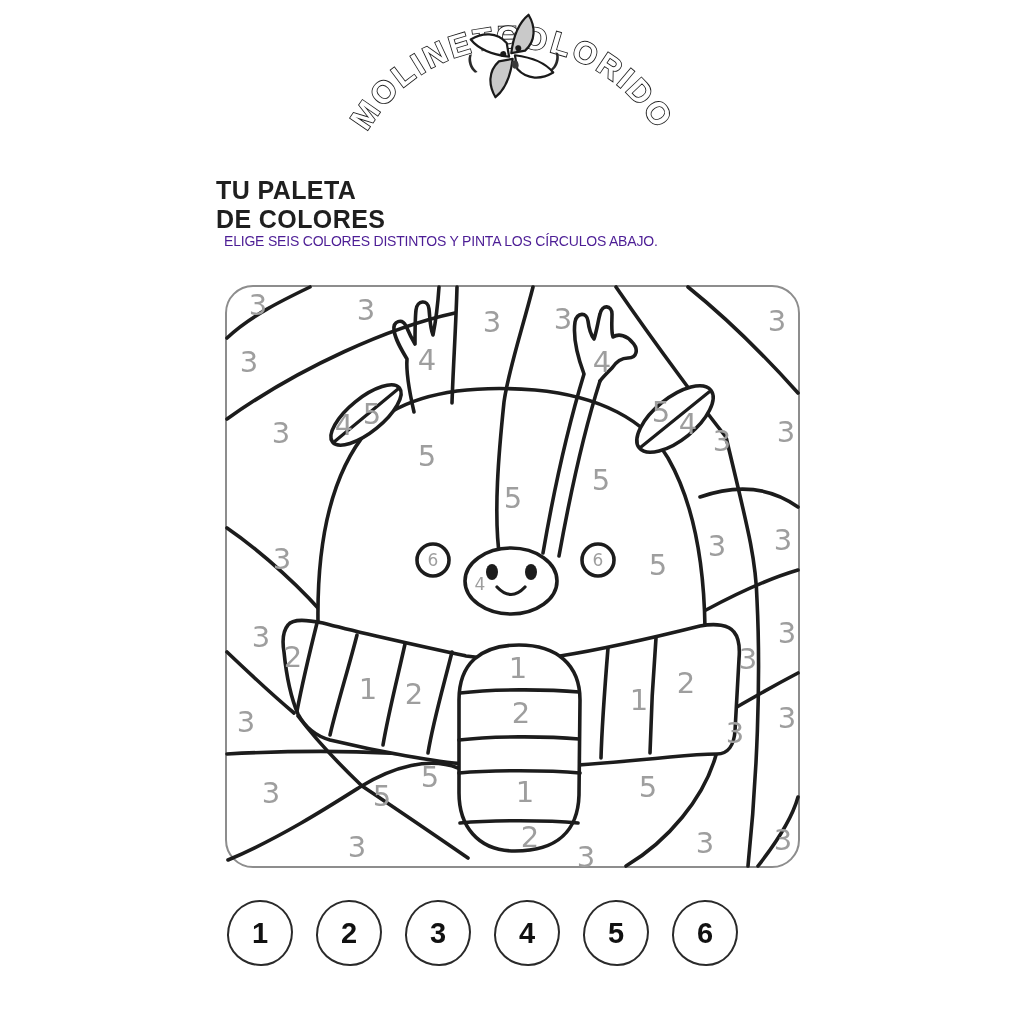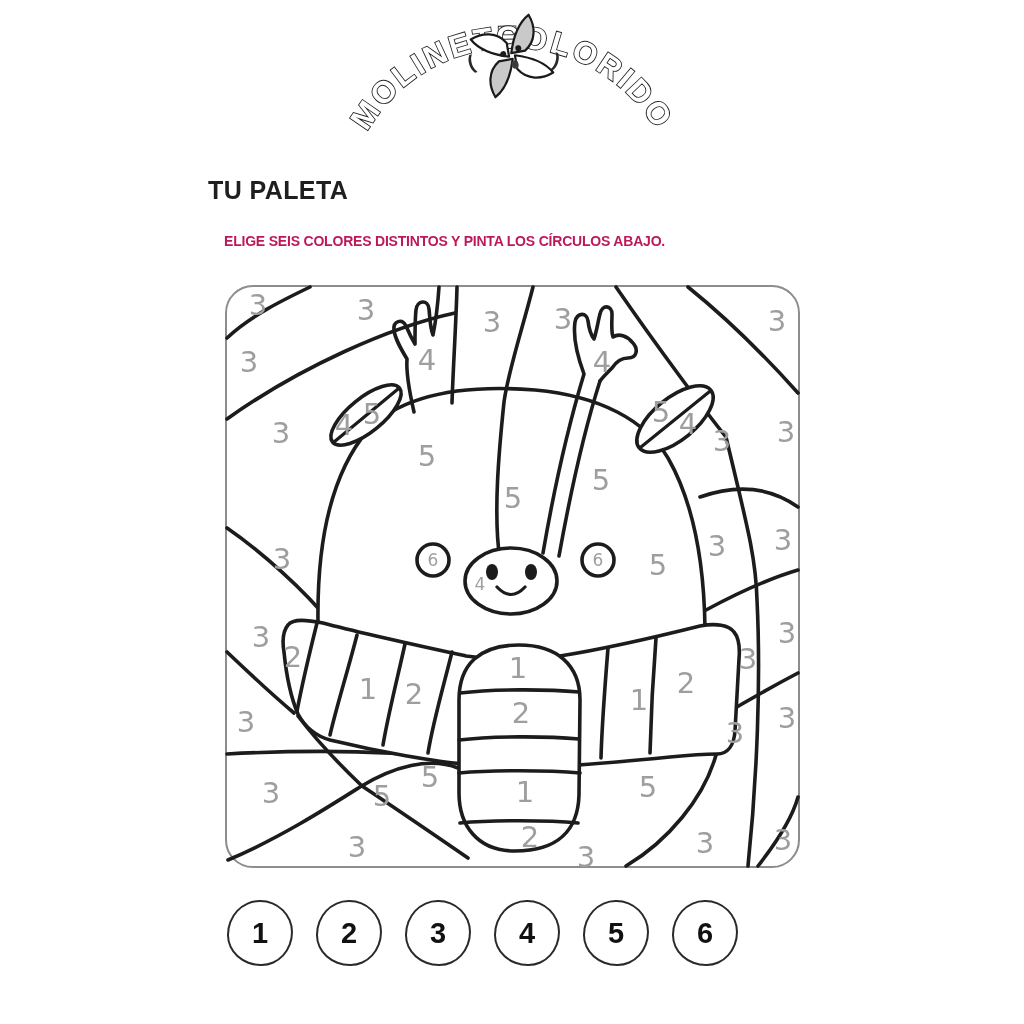--- a/index.html
+++ b/index.html
@@ -10,26 +10,26 @@
   
   .logo-svg{position:absolute;left:302px;top:4px;width:420px;height:160px;}
   .arc-word{
     font-family:"Liberation Sans",sans-serif;font-weight:700;font-size:31px;
     letter-spacing:3px;fill:#ffffff;stroke:#1a1a1a;stroke-width:1.7px;
     paint-order:stroke;
   }
   .arc-mark{font-family:"Liberation Sans",sans-serif;font-weight:700;font-size:20px;fill:#2a2a2a;}
   
   .title{
-    position:absolute;left:208px;top:176px;color:#1f1f1f;
+    position:absolute;left:216px;top:176px;color:#1f1f1f;
     font-size:25px;font-weight:800;line-height:1.16;letter-spacing:.4px;
   }
   .instructions{
-    position:absolute;left:224px;top:231px;color:#be185d;
-    font-size:14px;font-weight:700;line-height:1.55;letter-spacing:-.2px;white-space:nowrap;
+    position:absolute;left:224px;top:231px;color:#4c1d95;
+    font-size:14px;font-weight:400;line-height:1.55;letter-spacing:-.2px;white-space:nowrap;
   }
   
   .drawing-svg{position:absolute;left:0;top:0;width:1024px;height:1024px;}
   .ln{fill:none;stroke:#1c1c1c;stroke-width:3.6;stroke-linecap:round;stroke-linejoin:round;}
   .ln-thin{fill:none;stroke:#1c1c1c;stroke-width:3.2;stroke-linecap:round;}
   .whitefill{fill:#ffffff;stroke:none;}
   .wf-ln{fill:#ffffff;stroke:#1c1c1c;stroke-width:3.6;stroke-linejoin:round;}
   .frame{fill:none;stroke:#8d8d8d;stroke-width:2;}
   .rlabel{
     font-family:"DejaVu Sans",sans-serif;font-size:29px;fill:#9e9e9e;
@@ -71,20 +71,21 @@
       <path d="M-3,0 C -16,-5 -30,-13 -36,-26 C -23,-30 -9,-27 -2,-14 Z" fill="#ffffff"></path>
     </g>
     <circle cx="-8" cy="-4" r="3" fill="#1a1a1a"></circle>
     <circle cx="8" cy="-6" r="3" fill="#1a1a1a"></circle>
     <ellipse cx="1" cy="9" rx="3.4" ry="4.2" fill="#3a3a3a"></ellipse>
   </g>
 </svg>
 
 <div class="title">
   <div>TU PALETA</div>
+  <div>DE COLORES</div>
 </div>
 <div class="instructions">
   <div>ELIGE SEIS COLORES DISTINTOS Y PINTA LOS CÍRCULOS ABAJO.</div>
 </div>
 
 <svg class="drawing-svg" viewBox="0 0 1024 1024">
 
   <rect x="226" y="286" width="573" height="581" rx="27" class="frame"></rect>
 
   <g>

